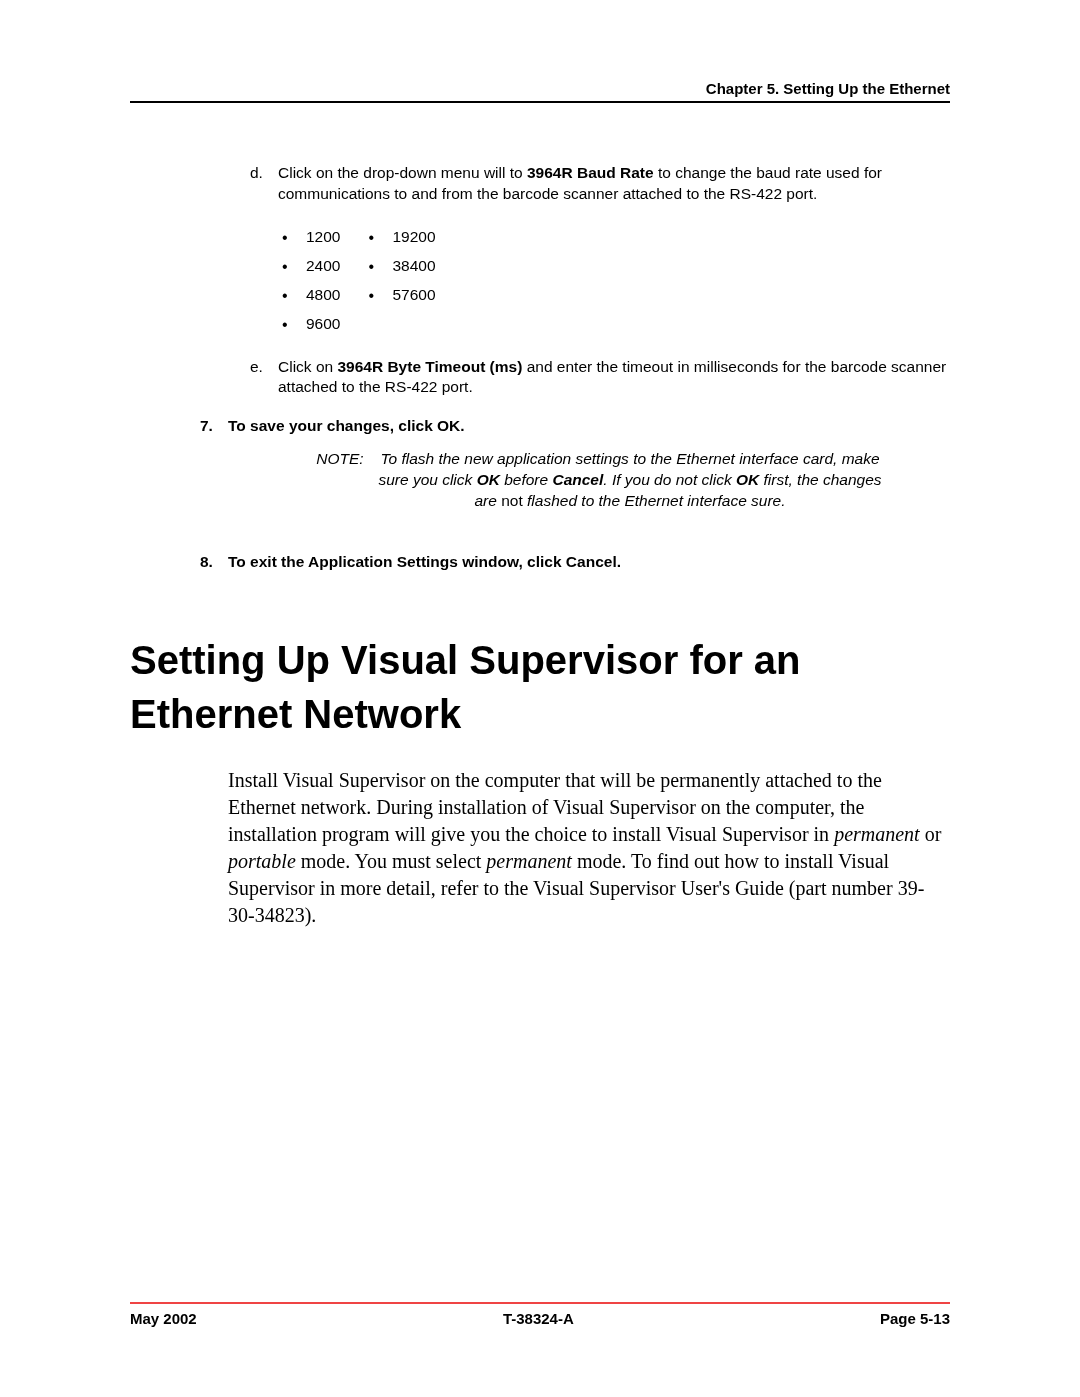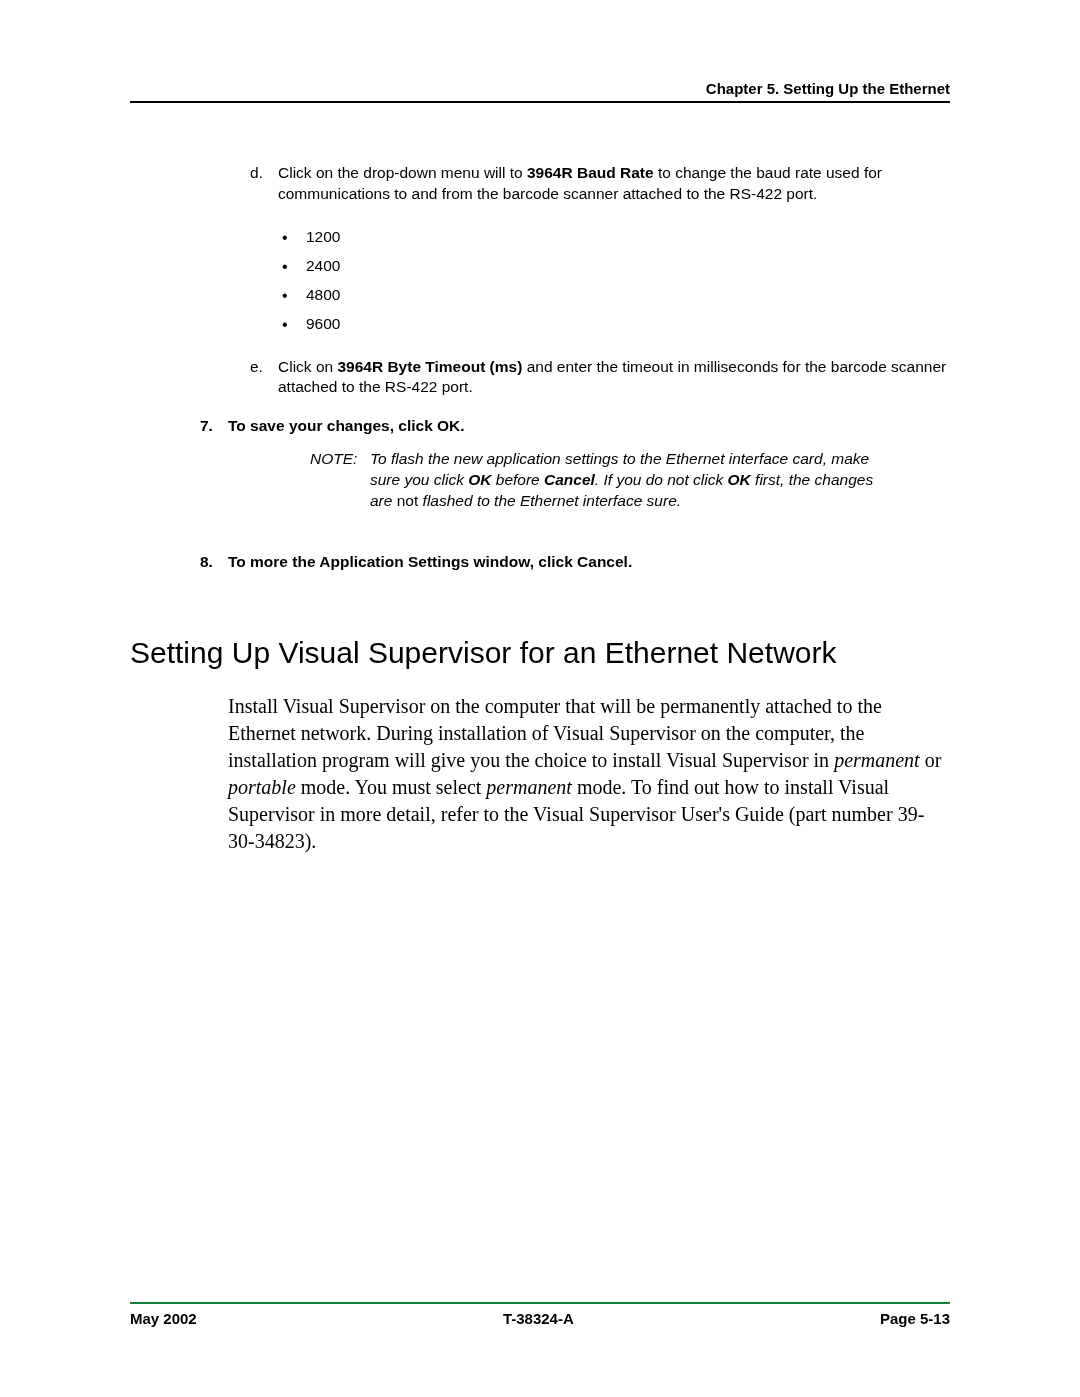--- a/index.html
+++ b/index.html
@@ -85,47 +85,48 @@
   .after-num {
     margin-left: 98px;
     margin-top: 4px;
   }
   .note-block {
     margin-left: 180px;
     margin-right: 60px;
     margin-top: 12px;
     font-style: italic;
     display: flex;
+    text-align: center;
   }
   .note-label {
     width: 60px;
     flex-shrink: 0;
   }
   .note-text { flex: 1; }
   .note-text .nb { font-weight: bold; font-style: italic; }
   .note-text .notital { font-style: normal; }
   h1.section {
     font-family: Arial, Helvetica, sans-serif;
-    font-size: 30px;
-    font-weight: normal;
-    margin: 60px 0 20px 0;
+    font-size: 40px;
+    font-weight: bold;
+    margin: 60px 0 26px 0;
   }
   .section-body {
     font-family: "Times New Roman", Times, serif;
     font-size: 20px;
     line-height: 1.35;
     margin-left: 98px;
   }
   .section-body .ital { font-style: italic; }
   .footer {
     position: absolute;
     left: 130px;
     right: 130px;
     bottom: 70px;
-    border-top: 2px solid #15803d;
+    border-top: 2px solid #ef4444;
     padding-top: 6px;
     font-family: Arial, Helvetica, sans-serif;
     font-weight: bold;
     font-size: 15px;
     display: flex;
     justify-content: space-between;
   }
 </style>
 </head>
 <body>
@@ -146,20 +147,25 @@
     </div>
 
 
     <div class="baud-cols">
       <ul class="baud-col">
         <li>1200</li>
         <li>2400</li>
         <li>4800</li>
         <li>9600</li>
       </ul>
+      <ul class="baud-col">
+        <li>19200</li>
+        <li>38400</li>
+        <li>57600</li>
+      </ul>
     </div>
 
     <div class="sub-item">
       <div class="sub-marker">e.</div>
       <div class="sub-body">
         <span>Click on </span><span class="bold">3964R Byte Timeout (ms)</span><span> and enter the timeout in milliseconds for the barcode scanner attached to the RS-422 port.</span>
       </div>
     </div>
 
     <div class="num-item">
@@ -172,21 +178,21 @@
     <div class="note-block">
       <div class="note-label">NOTE:</div>
       <div class="note-text">
         <span>To flash the new application settings to the Ethernet interface card, make sure you click </span><span class="nb">OK</span><span> before </span><span class="nb">Cancel</span><span>. If you do not click </span><span class="nb">OK</span><span> first, the changes are </span><span class="notital">not</span><span> flashed to the Ethernet interface sure.</span>
       </div>
     </div>
 
     <div class="num-item" style="margin-top:40px;">
       <div class="num-marker">8.</div>
       <div class="num-body">
-        <span class="lead">To more the Application Settings window, click Cancel.</span>
+        <span class="lead">To exit the Application Settings window, click Cancel.</span>
       </div>
     </div>
 
     <h1 class="section">Setting Up Visual Supervisor for an Ethernet Network</h1>
 
     <div class="section-body">
       <span>Install Visual Supervisor on the computer that will be permanently attached to the Ethernet network. During installation of Visual Supervisor on the computer, the installation program will give you the choice to install Visual Supervisor in </span><span class="ital">permanent</span><span> or </span><span class="ital">portable</span><span> mode. You must select </span><span class="ital">permanent</span><span> mode. To find out how to install Visual Supervisor in more detail, refer to the Visual Supervisor User's Guide (part number 39-30-34823).</span>
     </div>
 
   </div>

